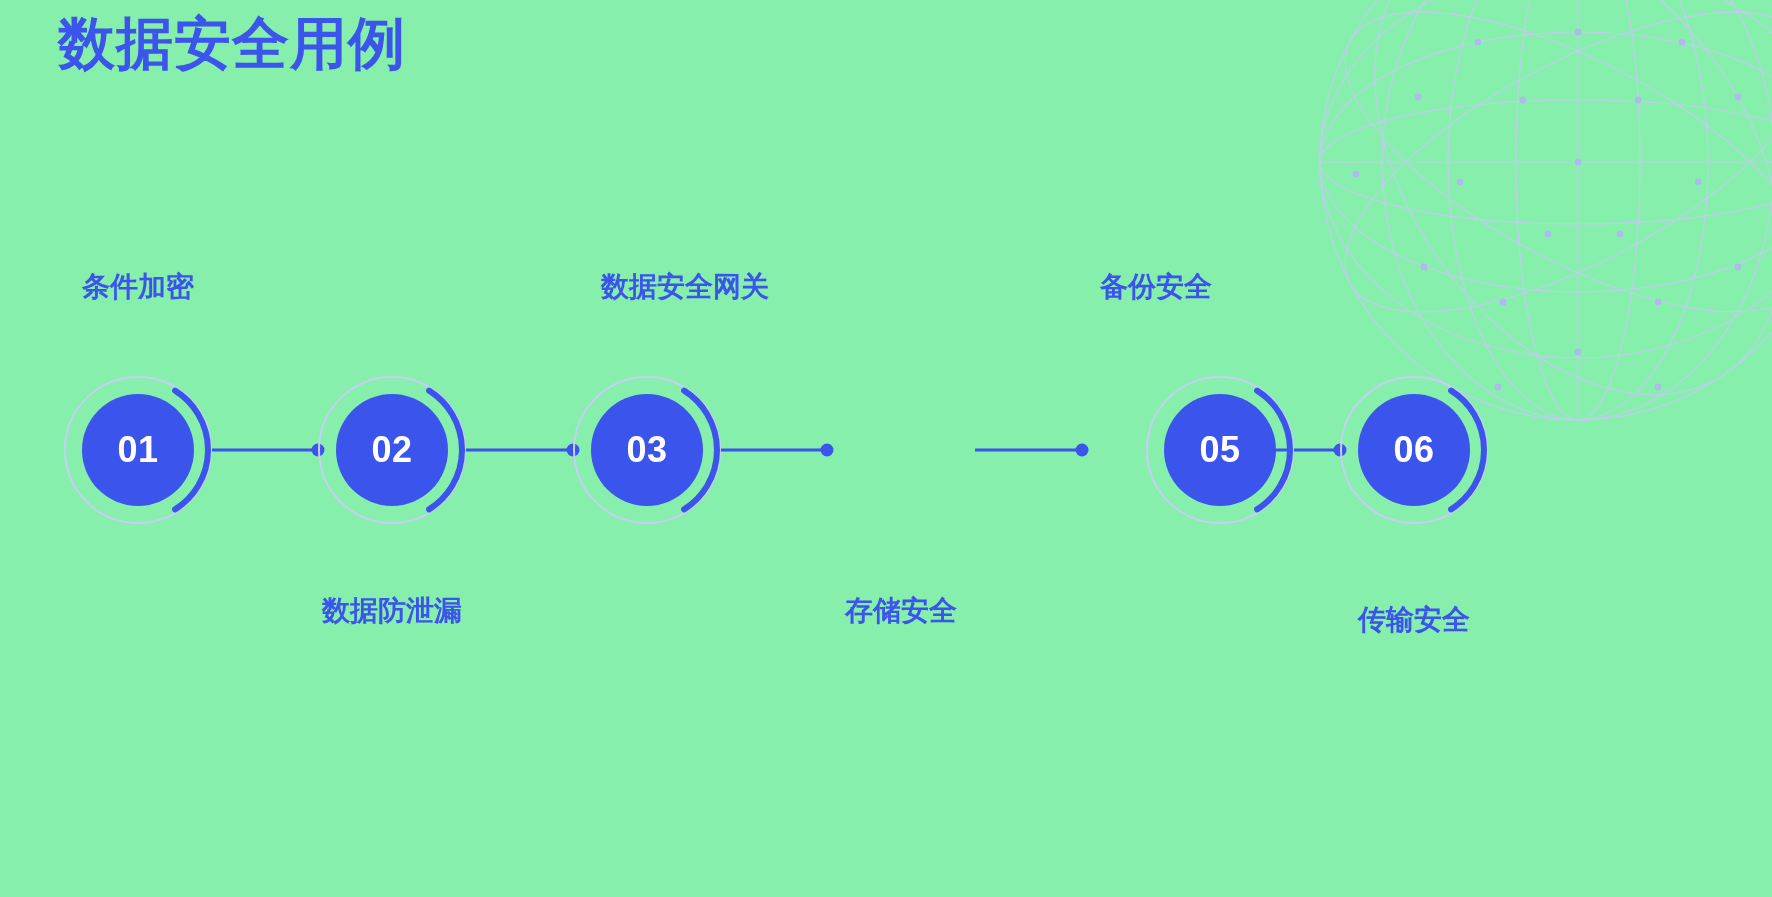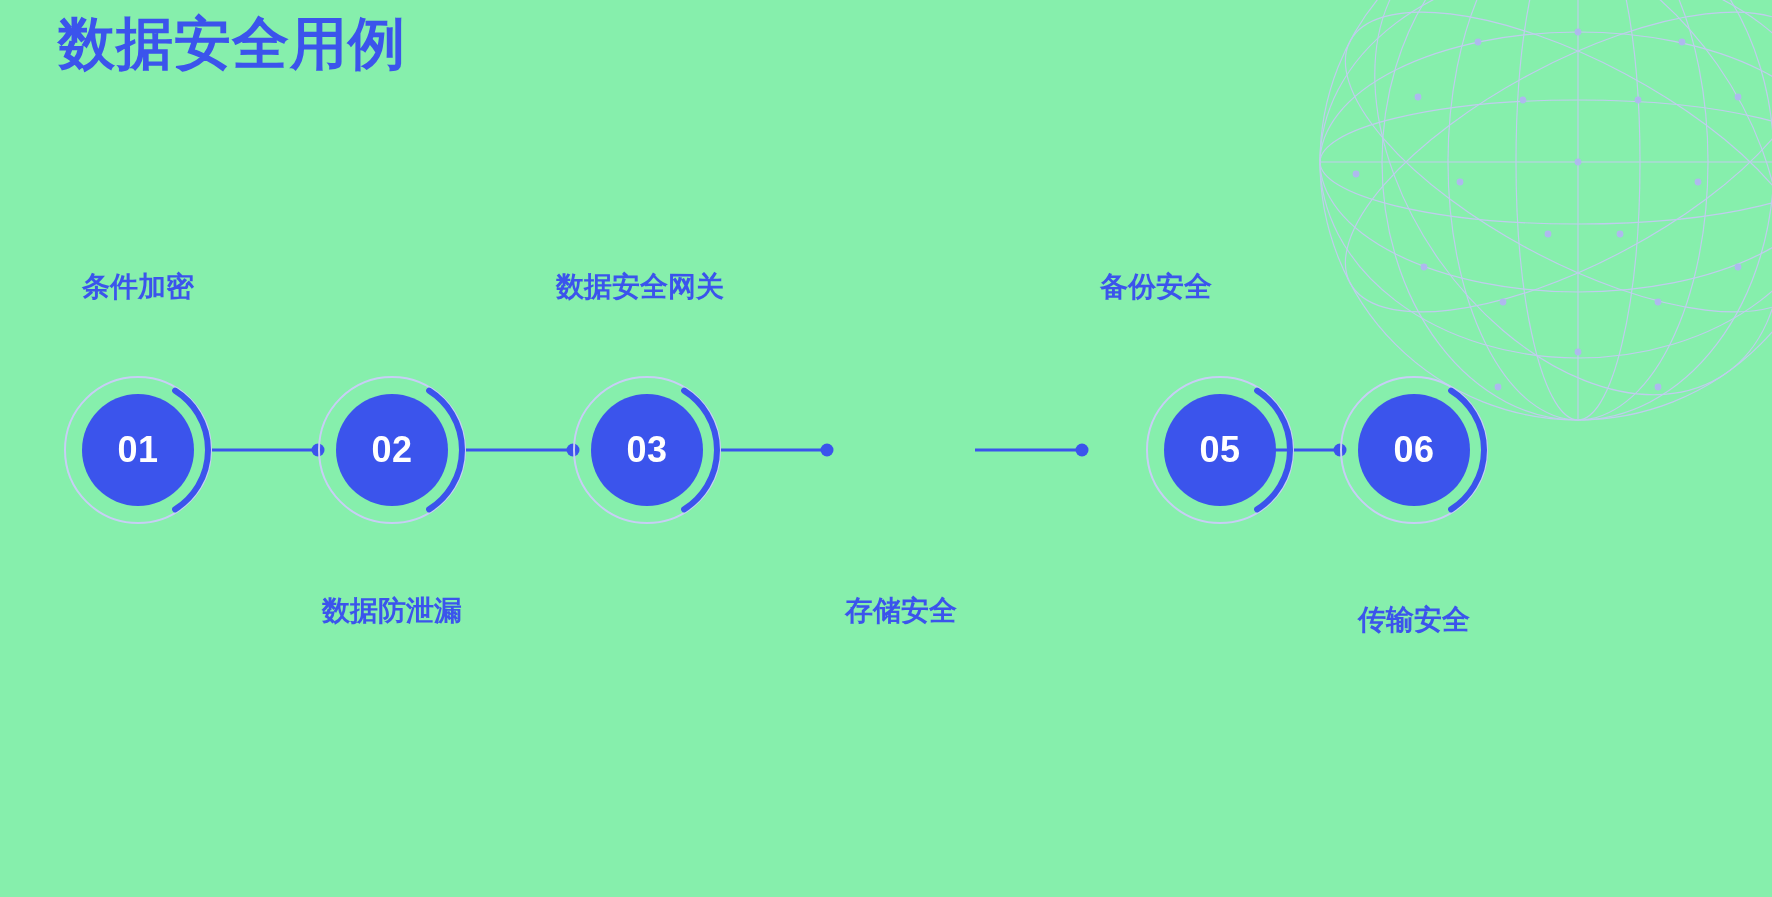--- a/index.html
+++ b/index.html
@@ -194,21 +194,21 @@
       <div class="node-label below" style="left: 392px; top: 592px;">数据防泄漏</div>
       <div class="node" style="left: 647px; top: 450px;">
         <svg class="node-rings" viewBox="0 0 152 152">
           <circle cx="76" cy="76" r="73" fill="none" stroke="#C7CEF5" stroke-width="2"></circle>
           <path d="M 113.09434849632434 16.636633269050186 A 70 70 0 0 1 113.09434849632434 135.36336673094982" fill="none" stroke="#3B54EC" stroke-width="6" stroke-linecap="round"></path>
         </svg>
         <div class="node-disc">
           <span class="node-number">03</span>
         </div>
       </div>
-      <div class="node-label above" style="left: 640px; top: 268px;">数据安全网关</div>
+      <div class="node-label above" style="left: 685px; top: 268px;">数据安全网关</div>
       <div class="node-label below" style="left: 901px; top: 592px; font-family: Liberation Serif, serif;">存储安全</div>
       <div class="node" style="left: 1220px; top: 450px;">
         <svg class="node-rings" viewBox="0 0 152 152">
           <circle cx="76" cy="76" r="73" fill="none" stroke="#C7CEF5" stroke-width="2"></circle>
           <path d="M 113.09434849632434 16.636633269050186 A 70 70 0 0 1 113.09434849632434 135.36336673094982" fill="none" stroke="#3B54EC" stroke-width="6" stroke-linecap="round"></path>
         </svg>
         <div class="node-disc">
           <span class="node-number">05</span>
         </div>
       </div>

